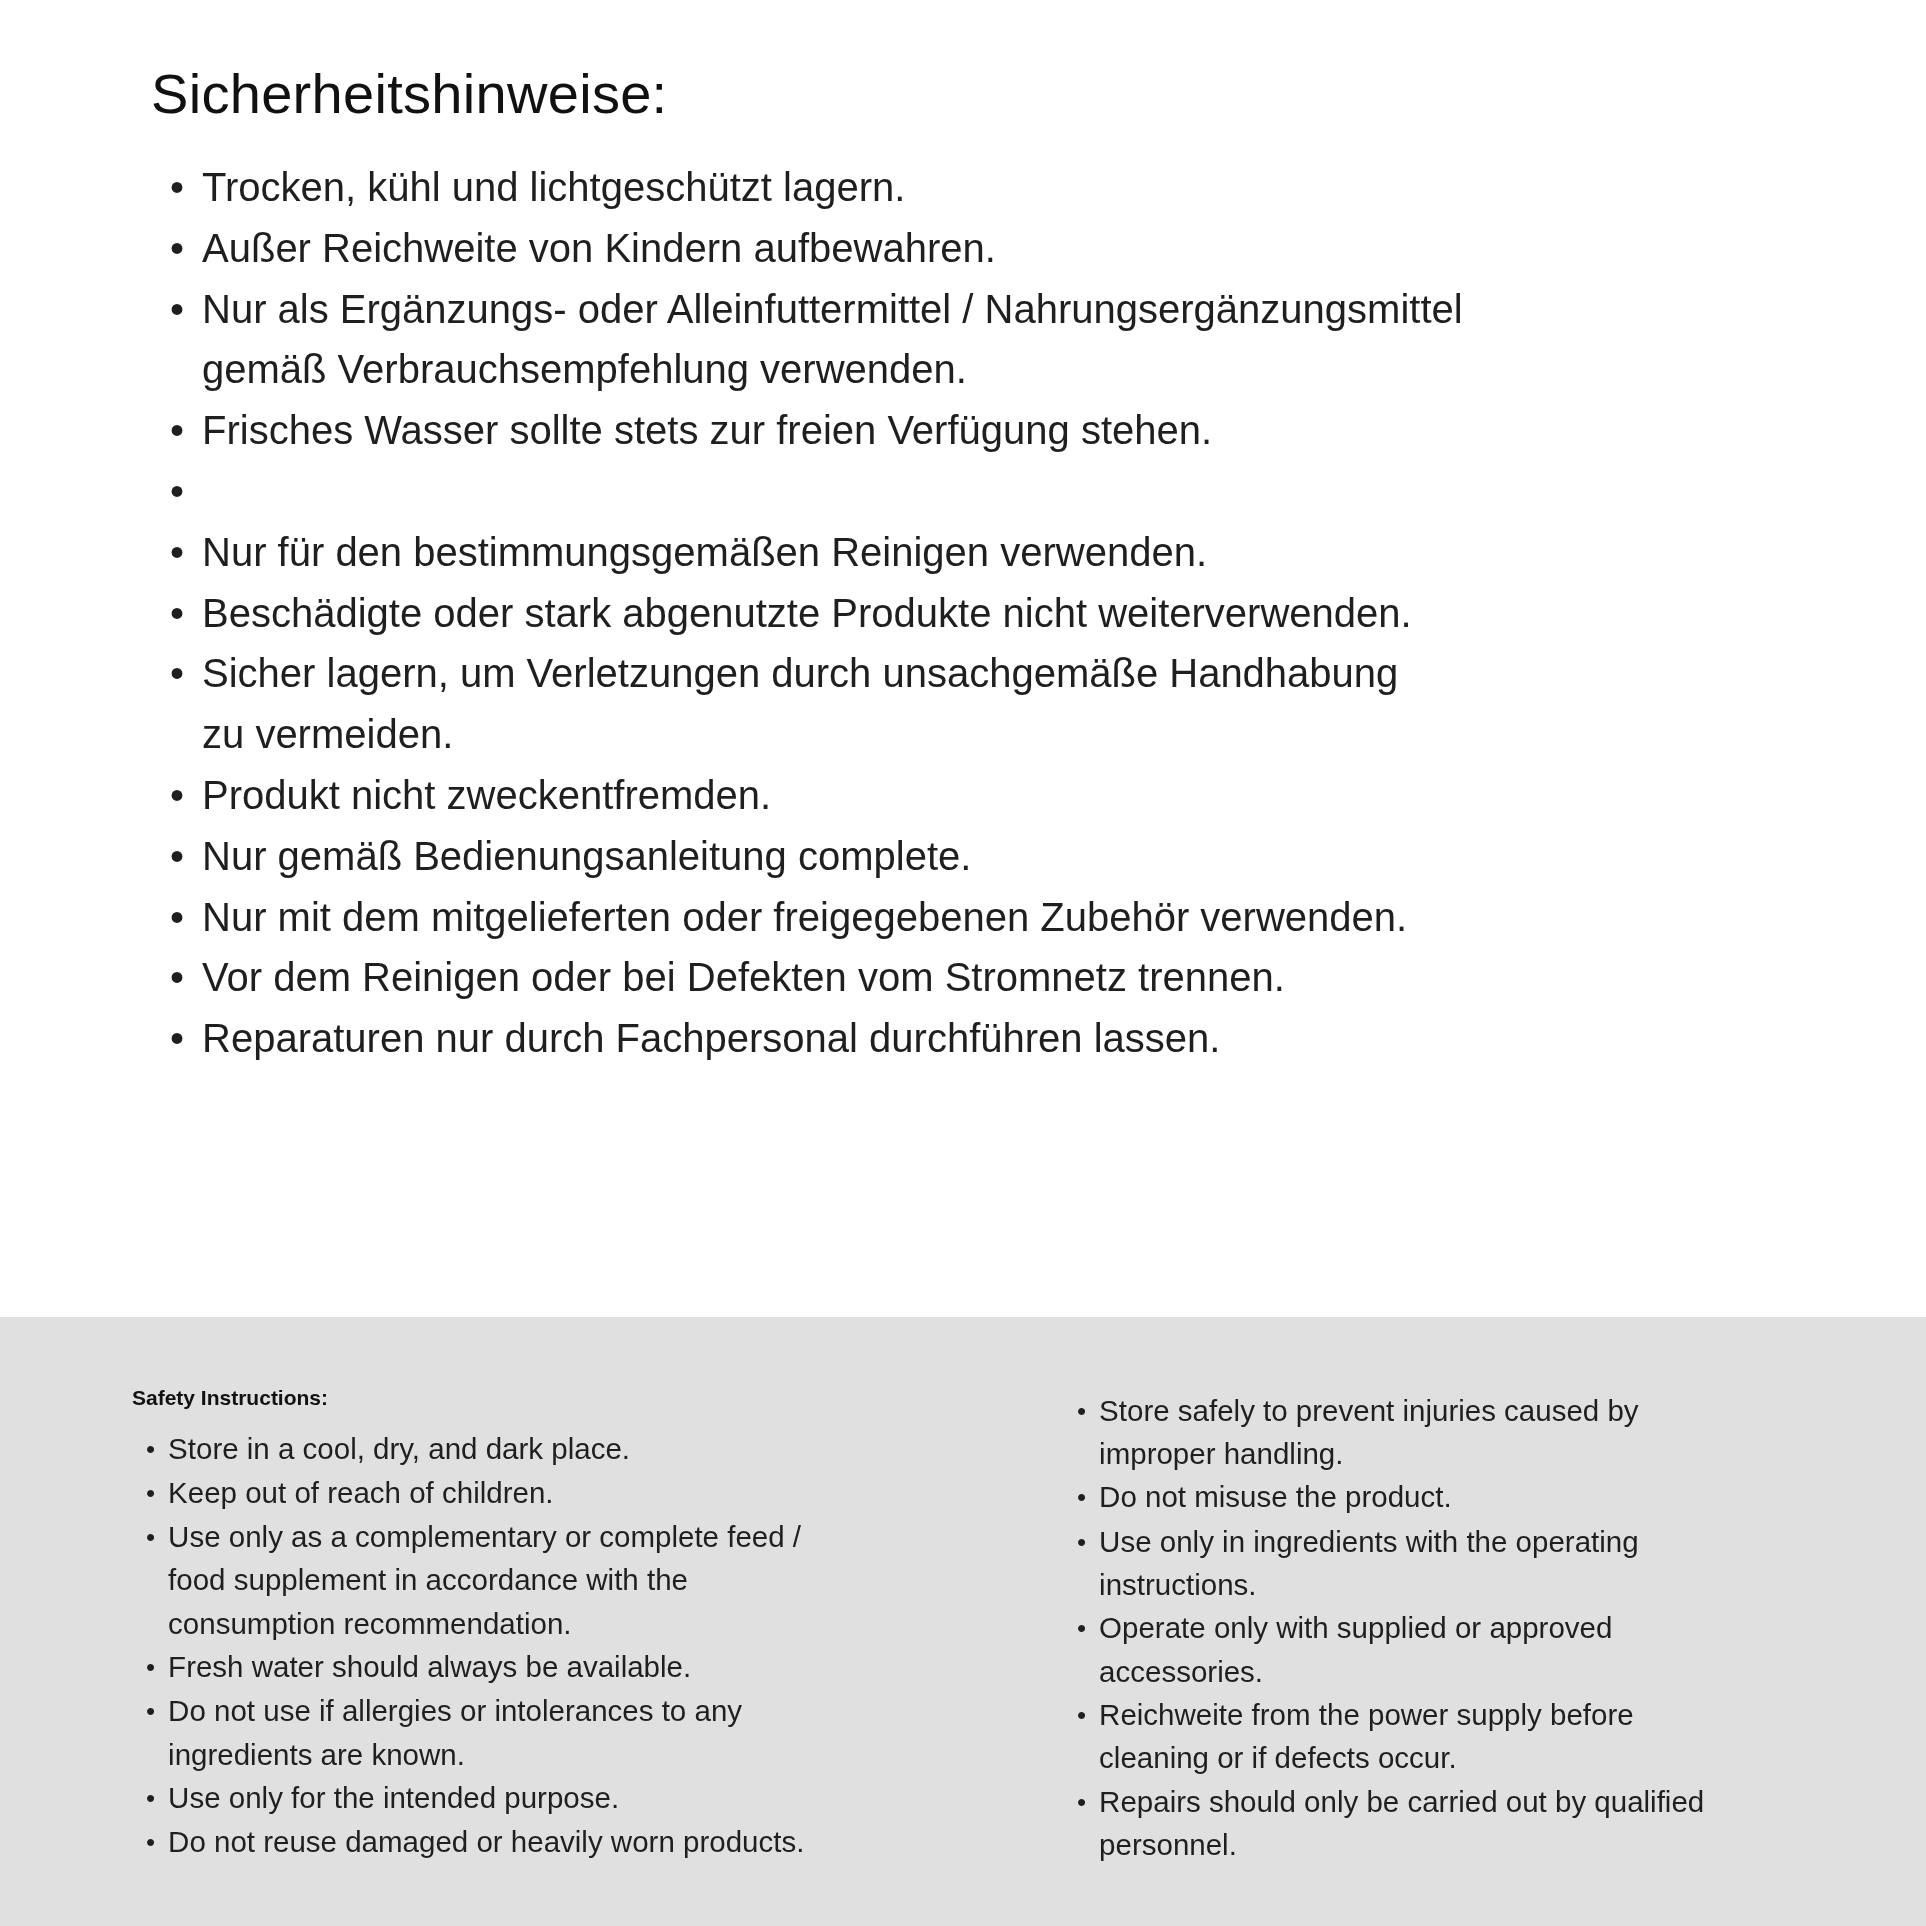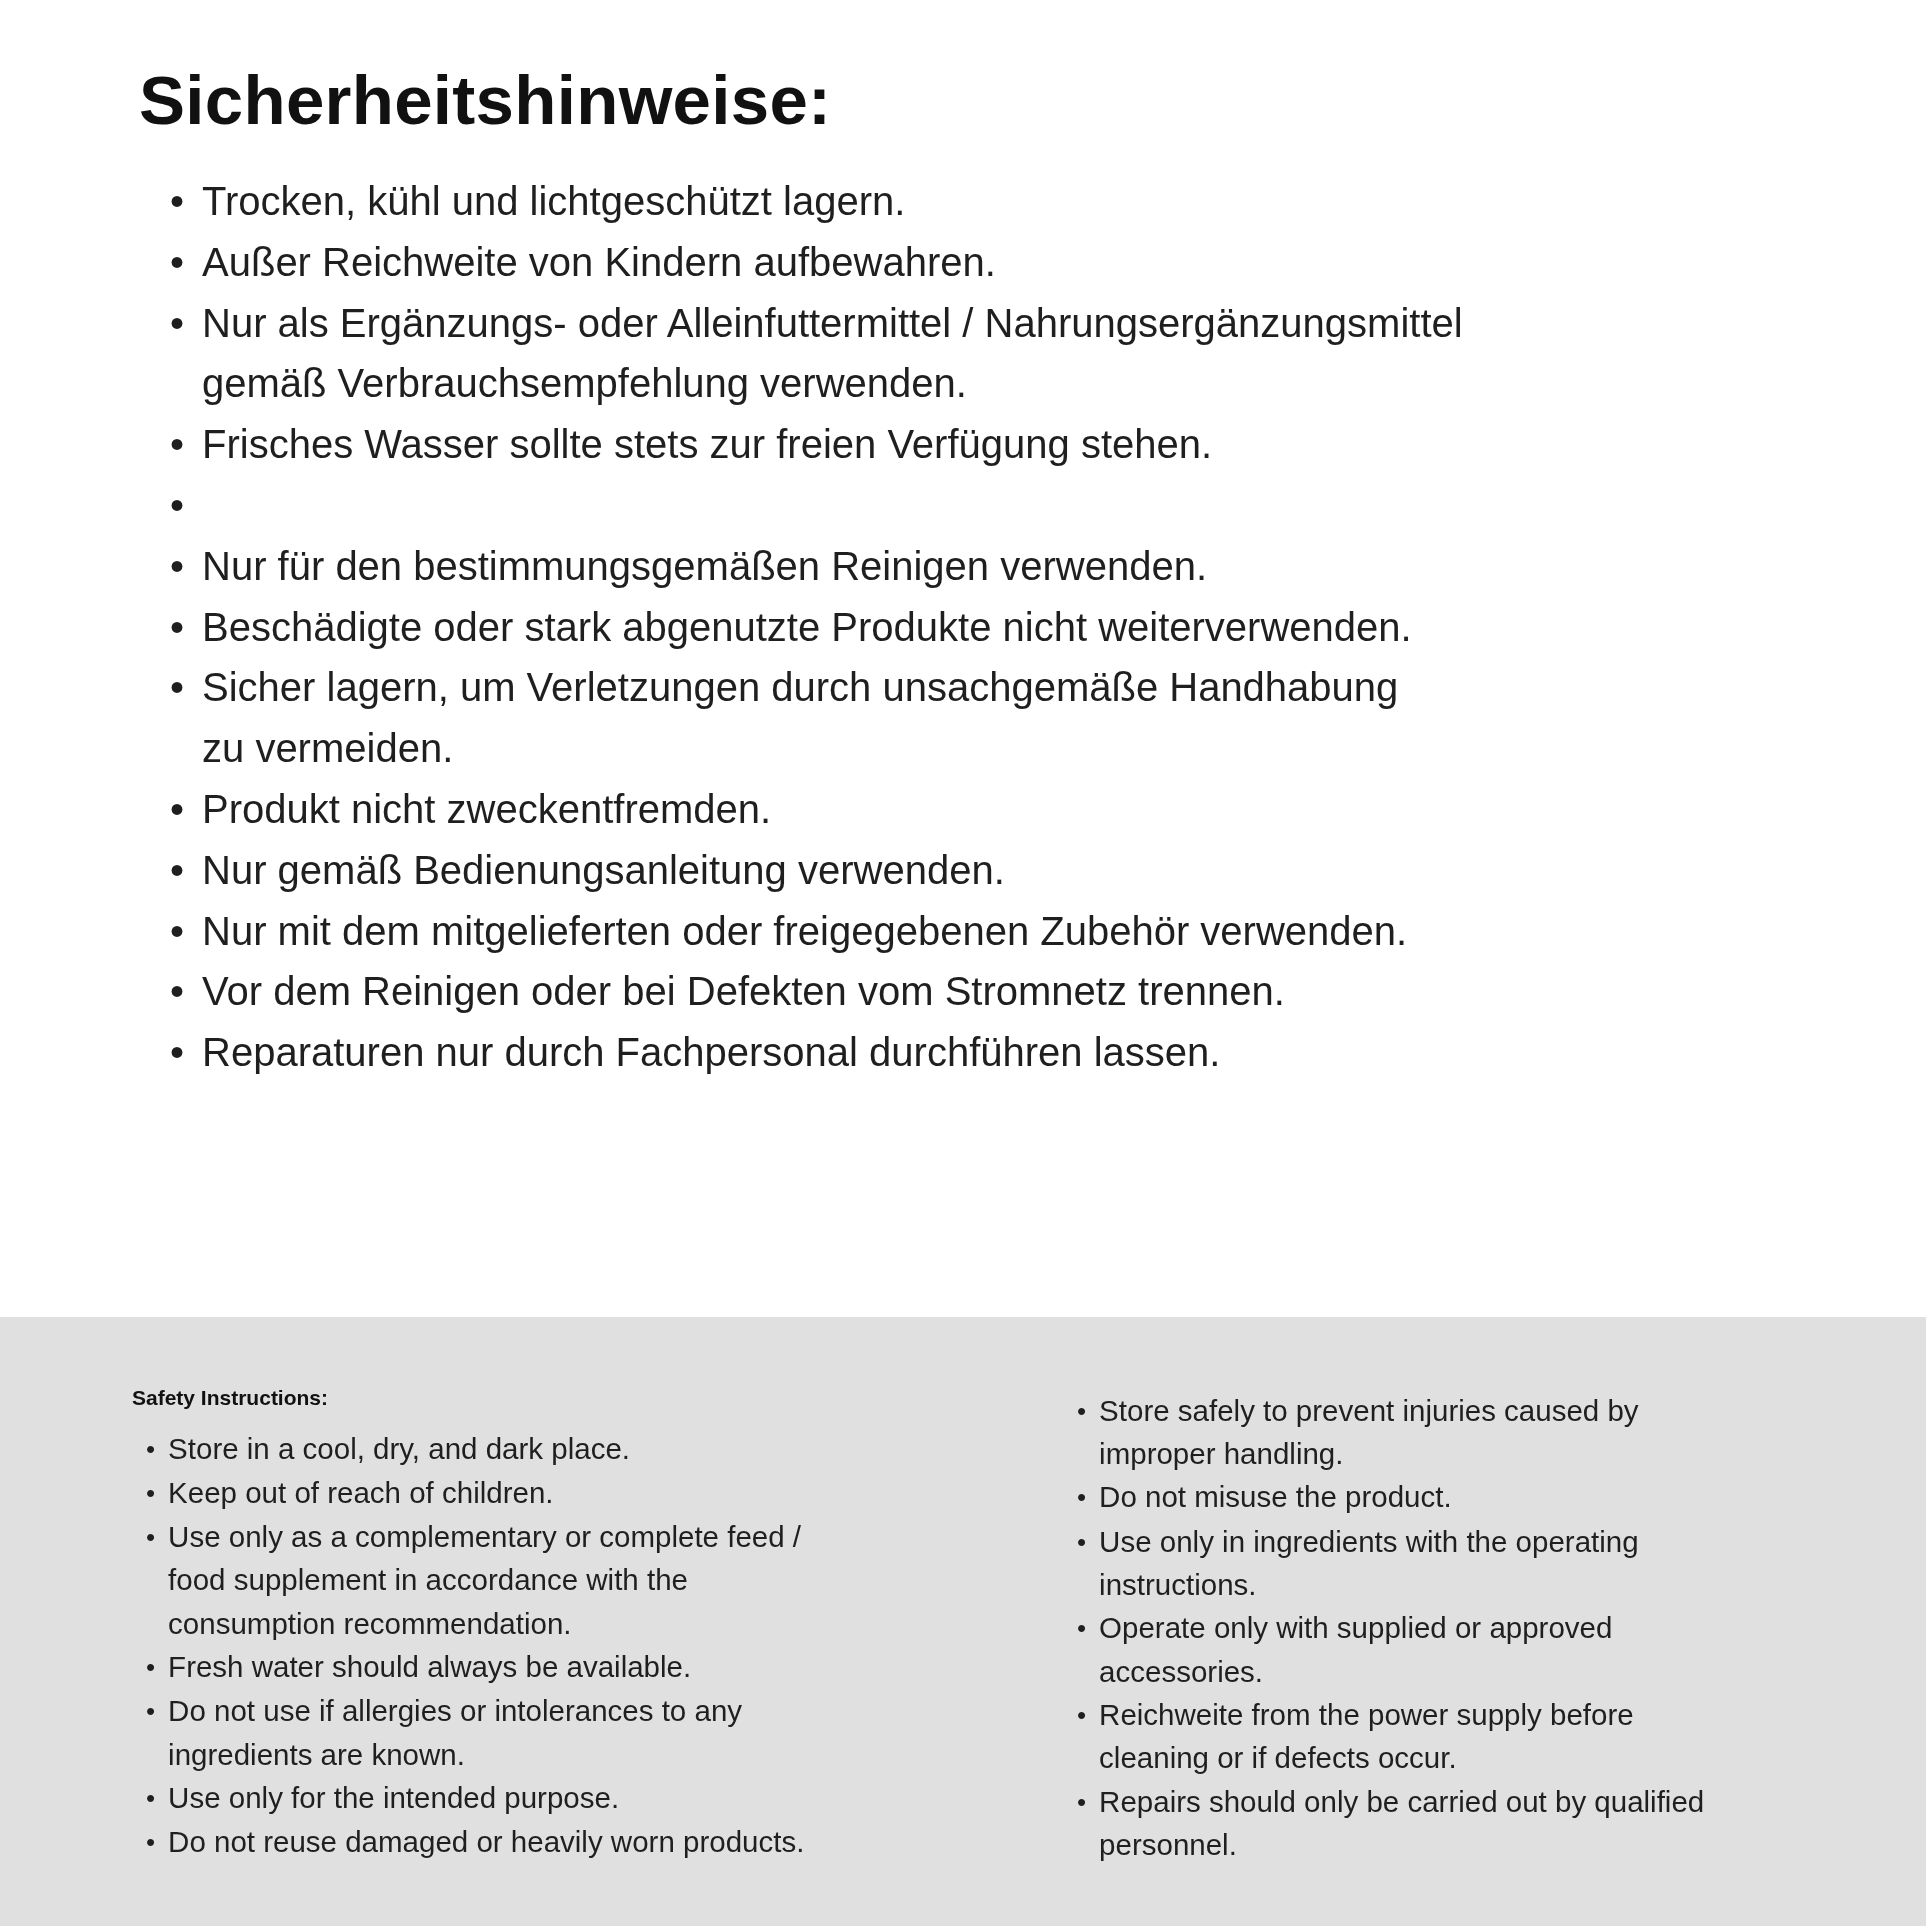--- a/index.html
+++ b/index.html
@@ -21,24 +21,24 @@
     position: absolute;
     top: 0;
     left: 0;
     width: 1926px;
     height: 1317px;
     background: #ffffff;
     box-sizing: border-box;
     padding: 61px 77px 0 135px;
   }
   .title-de {
-    font-size: 69px;
-    font-weight: 700;
+    font-size: 56px;
+    font-weight: 400;
     color: #111111;
-    margin: 0 0 31px 4px;
+    margin: 0 0 31px 16px;
     letter-spacing: 0.3px;
   }
   .list-de {
     margin-left: 35px;
   }
   .item-de {
     display: flex;
     align-items: flex-start;
     font-size: 40px;
     line-height: 1.52;
@@ -134,21 +134,21 @@
       <span class="bullet">•</span>
       <span class="item-text">Sicher lagern, um Verletzungen durch unsachgemäße Handhabung
 zu vermeiden.</span>
     </div>
     <div class="item-de">
       <span class="bullet">•</span>
       <span class="item-text">Produkt nicht zweckentfremden.</span>
     </div>
     <div class="item-de">
       <span class="bullet">•</span>
-      <span class="item-text">Nur gemäß Bedienungsanleitung verwenden.</span>
+      <span class="item-text">Nur gemäß Bedienungsanleitung complete.</span>
     </div>
     <div class="item-de">
       <span class="bullet">•</span>
       <span class="item-text">Nur mit dem mitgelieferten oder freigegebenen Zubehör verwenden.</span>
     </div>
     <div class="item-de">
       <span class="bullet">•</span>
       <span class="item-text">Vor dem Reinigen oder bei Defekten vom Stromnetz trennen.</span>
     </div>
     <div class="item-de">

